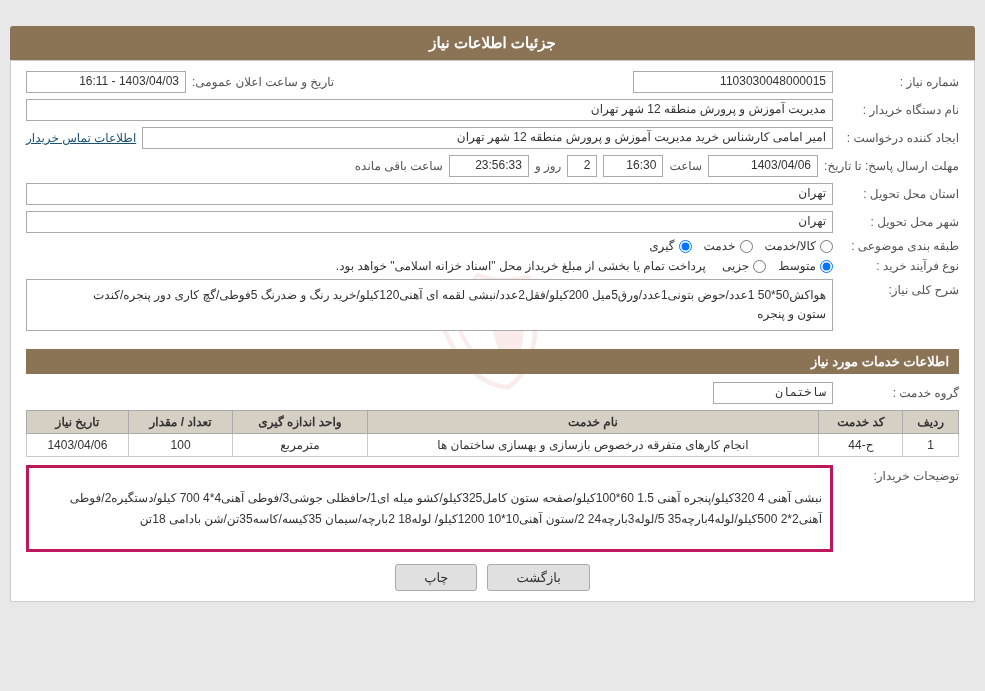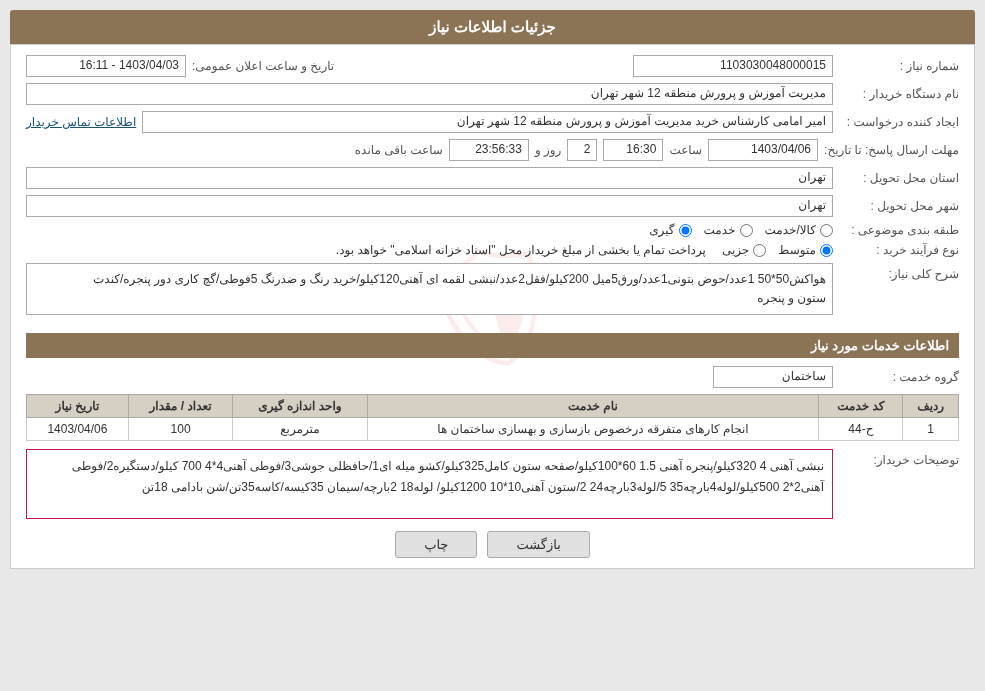--- a/index.html
+++ b/index.html
@@ -5,21 +5,21 @@
     * { box-sizing: border-box; margin: 0; padding: 0; }
     body {
       font-family: Tahoma, Arial, sans-serif;
       font-size: 13px;
       background: #e8e8e8;
       direction: rtl;
       color: #333;
     }
     .page-wrapper {
       width: 985px;
-      margin: 0 auto;
+      margin: 16px auto;
       background: #e8e8e8;
       padding: 10px;
     }
     .main-header {
       background: #8B7355;
       color: white;
       text-align: center;
       padding: 8px 12px;
       font-size: 15px;
       font-weight: bold;
@@ -103,23 +103,23 @@
       text-align: center;
       font-weight: bold;
     }
     .data-table td {
       border: 1px solid #ccc;
       padding: 4px 6px;
       text-align: center;
       background: #fff;
     }
     .comments-box {
-      border: 1px solid #be185d;
-      background: #fff;
-      padding: 6px 8px;
+      border: 3px solid #be185d;
+      background: #fff;
+      padding: 20px 8px;
       font-size: 12px;
       min-height: 70px;
       width: 100%;
       text-align: right;
       line-height: 1.7;
       color: #333;
     }
     .bottom-buttons {
       display: flex;
       justify-content: center;
@@ -257,21 +257,21 @@
 
       <div class="row-flex" style="align-items:flex-start;">
         <span class="info-label" style="padding-top:4px;">شرح کلی نیاز:</span>
         <div class="description-box" style="flex:1;min-height:50px;padding-left:44px;">هواکش50*50 1عدد/حوض بتونی1عدد/ورق5میل 200کیلو/فقل2عدد/نبشی لقمه ای آهنی120کیلو/خرید رنگ و ضدرنگ 5فوطی/گچ کاری دور پنجره/کندت ستون و پنجره</div>
       </div>
 
       <div class="section-header">اطلاعات خدمات مورد نیاز</div>
 
       <div class="row-flex">
         <span class="info-label">گروه خدمت :</span>
-        <div class="info-value" style="flex:none;min-width:120px;">ساختمان</div>
+        <div class="info-value" style="flex:none;min-width:120px;font-family:Liberation Mono, monospace;">ساختمان</div>
       </div>
 
       <div class="table-container">
         <table class="data-table">
           <thead>
             <tr>
               <th>ردیف</th>
               <th>کد خدمت</th>
               <th>نام خدمت</th>
               <th>واحد اندازه گیری</th>

